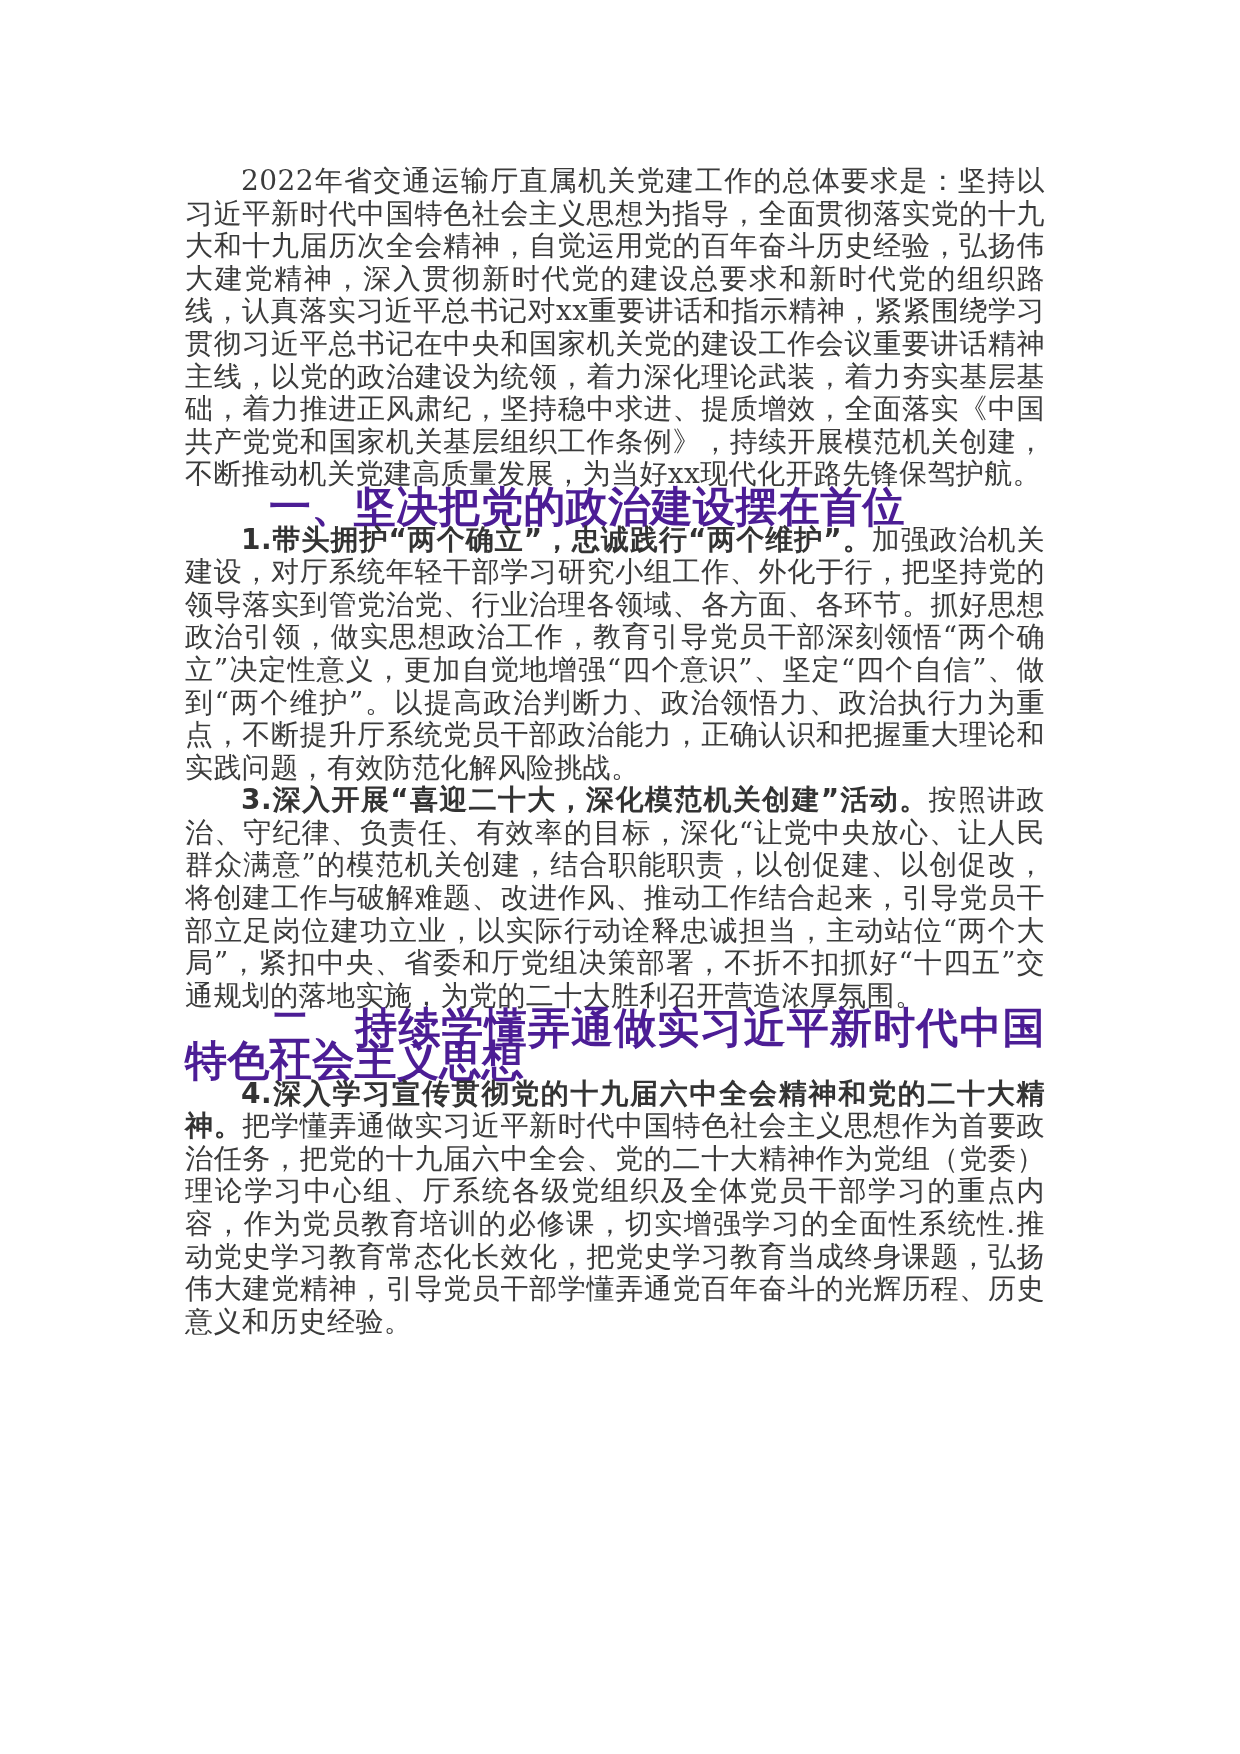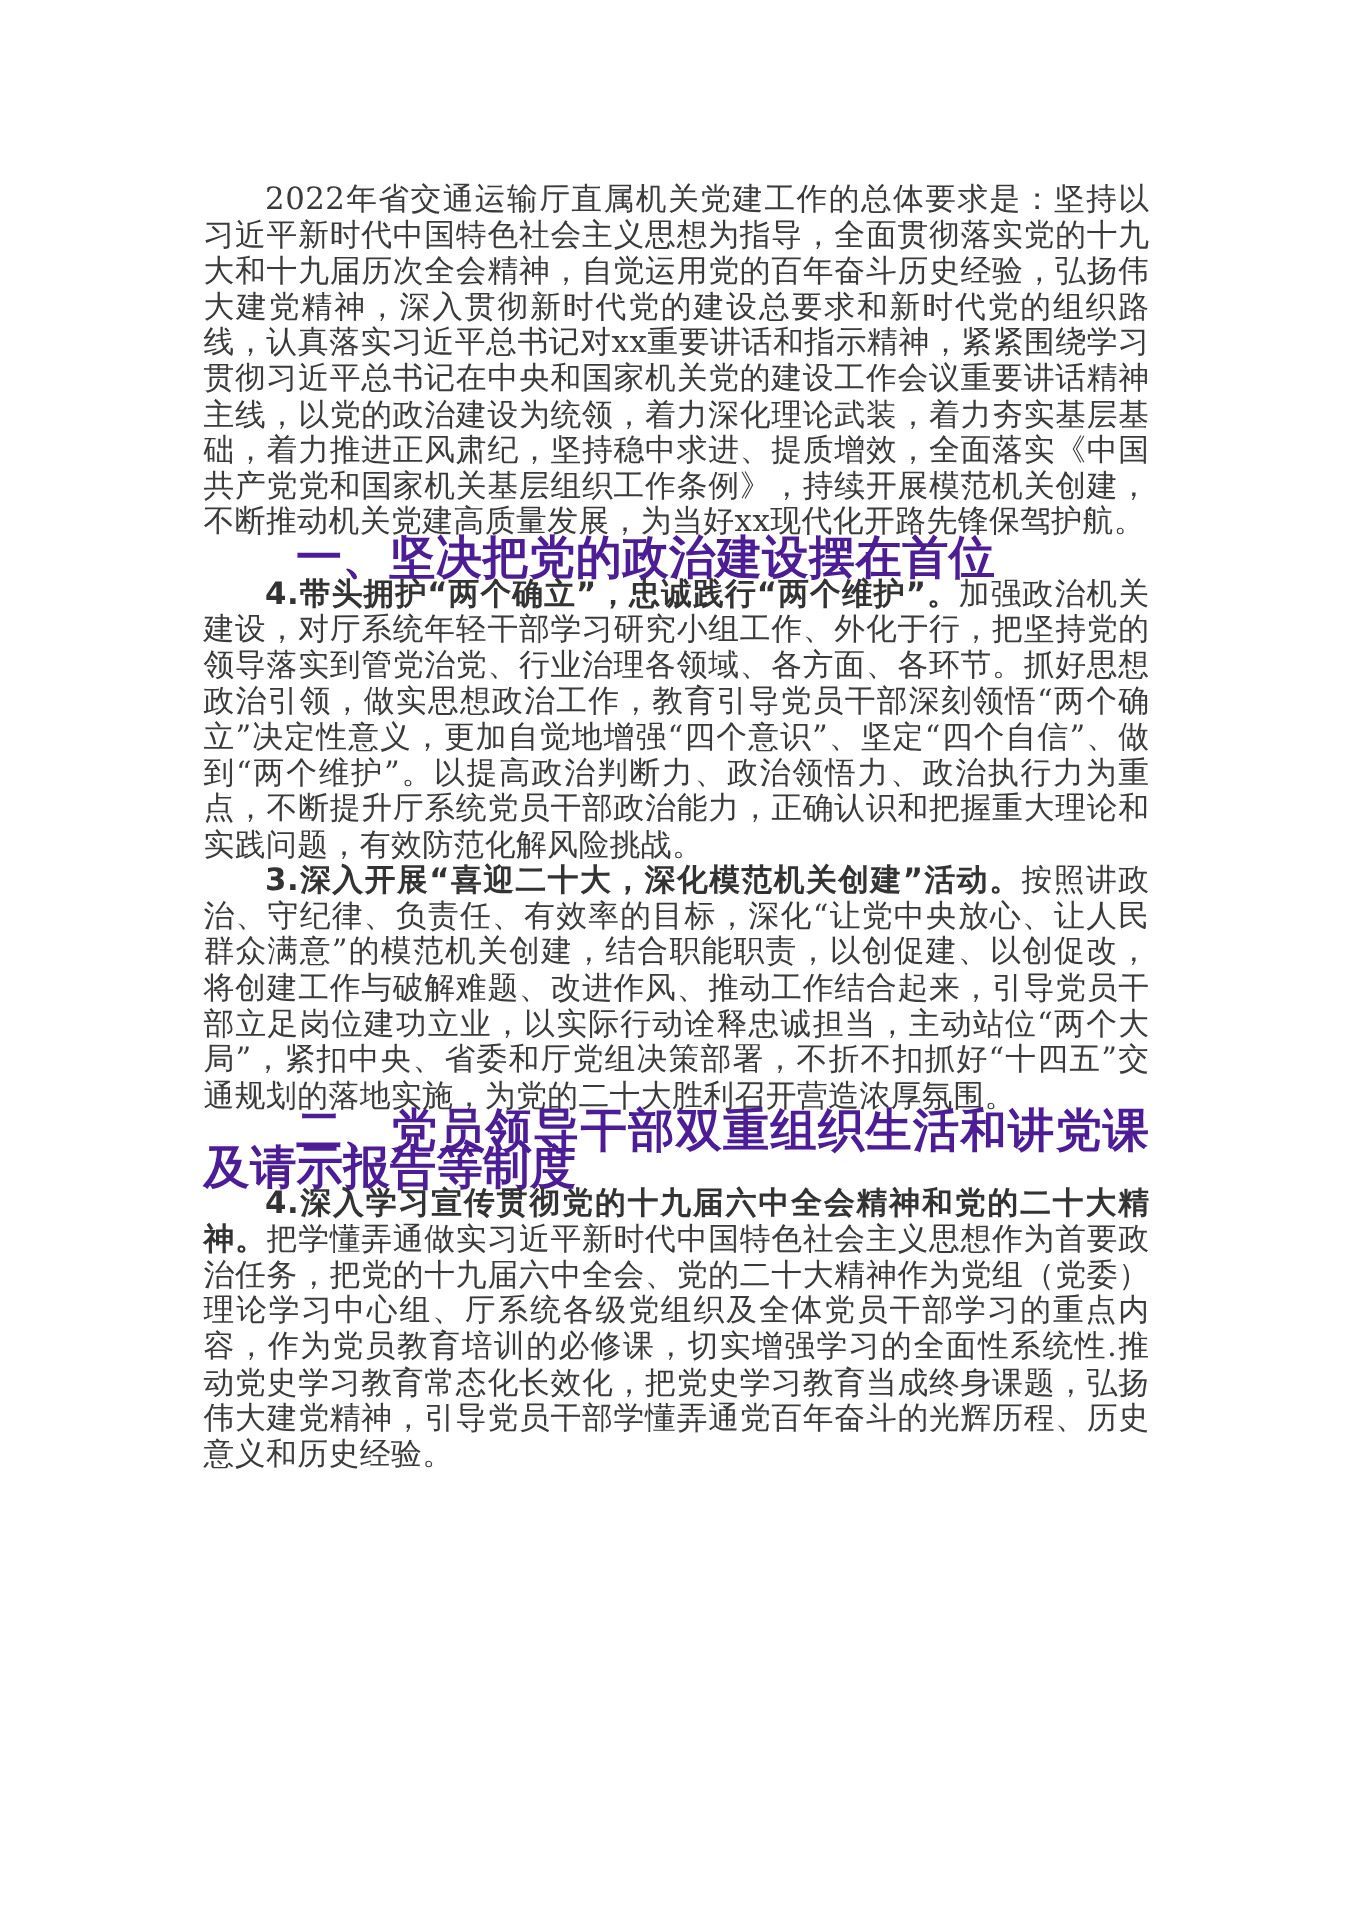--- a/index.html
+++ b/index.html
@@ -44,22 +44,22 @@
   }
 </style>
 </head>
 <body>
 
 <div class="page">
   <p class="para">2022年省交通运输厅直属机关党建工作的总体要求是：坚持以习近平新时代中国特色社会主义思想为指导，全面贯彻落实党的十九大和十九届历次全会精神，自觉运用党的百年奋斗历史经验，弘扬伟大建党精神，深入贯彻新时代党的建设总要求和新时代党的组织路线，认真落实习近平总书记对xx重要讲话和指示精神，紧紧围绕学习贯彻习近平总书记在中央和国家机关党的建设工作会议重要讲话精神主线，以党的政治建设为统领，着力深化理论武装，着力夯实基层基础，着力推进正风肃纪，坚持稳中求进、提质增效，全面落实《中国共产党党和国家机关基层组织工作条例》，持续开展模范机关创建，不断推动机关党建高质量发展，为当好xx现代化开路先锋保驾护航。</p>
 
   <h2 class="heading">一、坚决把党的政治建设摆在首位</h2>
 
-  <p class="para"><span class="lead">4.带头拥护“两个确立”，忠诚践行“两个维护”。</span><span>加强政治机关建设，对厅系统年轻干部学习研究小组工作、外化于行，把坚持党的领导落实到管党治党、行业治理各领域、各方面、各环节。抓好思想政治引领，做实思想政治工作，教育引导党员干部深刻领悟“两个确立”决定性意义，更加自觉地增强“四个意识”、坚定“四个自信”、做到“两个维护”。以提高政治判断力、政治领悟力、政治执行力为重点，不断提升厅系统党员干部政治能力，正确认识和把握重大理论和实践问题，有效防范化解风险挑战。</span></p>
+  <p class="para"><span class="lead">1.带头拥护“两个确立”，忠诚践行“两个维护”。</span><span>加强政治机关建设，对厅系统年轻干部学习研究小组工作、外化于行，把坚持党的领导落实到管党治党、行业治理各领域、各方面、各环节。抓好思想政治引领，做实思想政治工作，教育引导党员干部深刻领悟“两个确立”决定性意义，更加自觉地增强“四个意识”、坚定“四个自信”、做到“两个维护”。以提高政治判断力、政治领悟力、政治执行力为重点，不断提升厅系统党员干部政治能力，正确认识和把握重大理论和实践问题，有效防范化解风险挑战。</span></p>
 
 
   <p class="para"><span class="lead">3.深入开展“喜迎二十大，深化模范机关创建”活动。</span><span>按照讲政治、守纪律、负责任、有效率的目标，深化“让党中央放心、让人民群众满意”的模范机关创建，结合职能职责，以创促建、以创促改，将创建工作与破解难题、改进作风、推动工作结合起来，引导党员干部立足岗位建功立业，以实际行动诠释忠诚担当，主动站位“两个大局”，紧扣中央、省委和厅党组决策部署，不折不扣抓好“十四五”交通规划的落地实施，为党的二十大胜利召开营造浓厚氛围。</span></p>
 
-  <h2 class="heading">二、党员领导干部双重组织生活和讲党课及请示报告等制度</h2>
+  <h2 class="heading">二、持续学懂弄通做实习近平新时代中国特色社会主义思想</h2>
 
   <p class="para"><span class="lead">4.深入学习宣传贯彻党的十九届六中全会精神和党的二十大精神。</span><span>把学懂弄通做实习近平新时代中国特色社会主义思想作为首要政治任务，把党的十九届六中全会、党的二十大精神作为党组（党委）理论学习中心组、厅系统各级党组织及全体党员干部学习的重点内容，作为党员教育培训的必修课，切实增强学习的全面性系统性.推动党史学习教育常态化长效化，把党史学习教育当成终身课题，弘扬伟大建党精神，引导党员干部学懂弄通党百年奋斗的光辉历程、历史意义和历史经验。</span></p>
 
 </div>
 
 </body></html>

